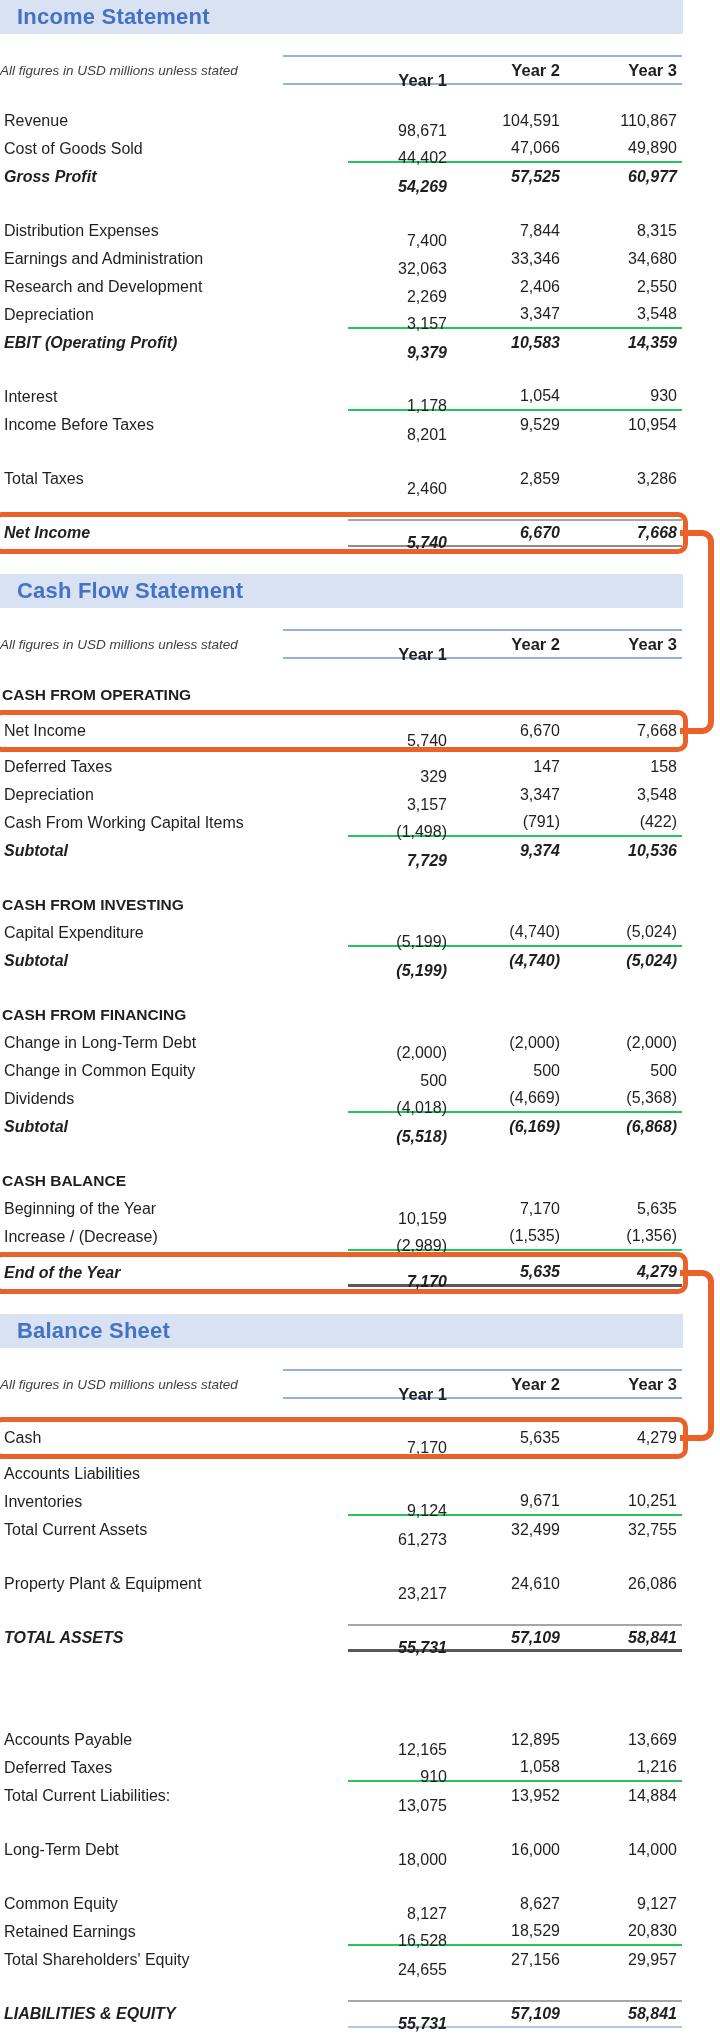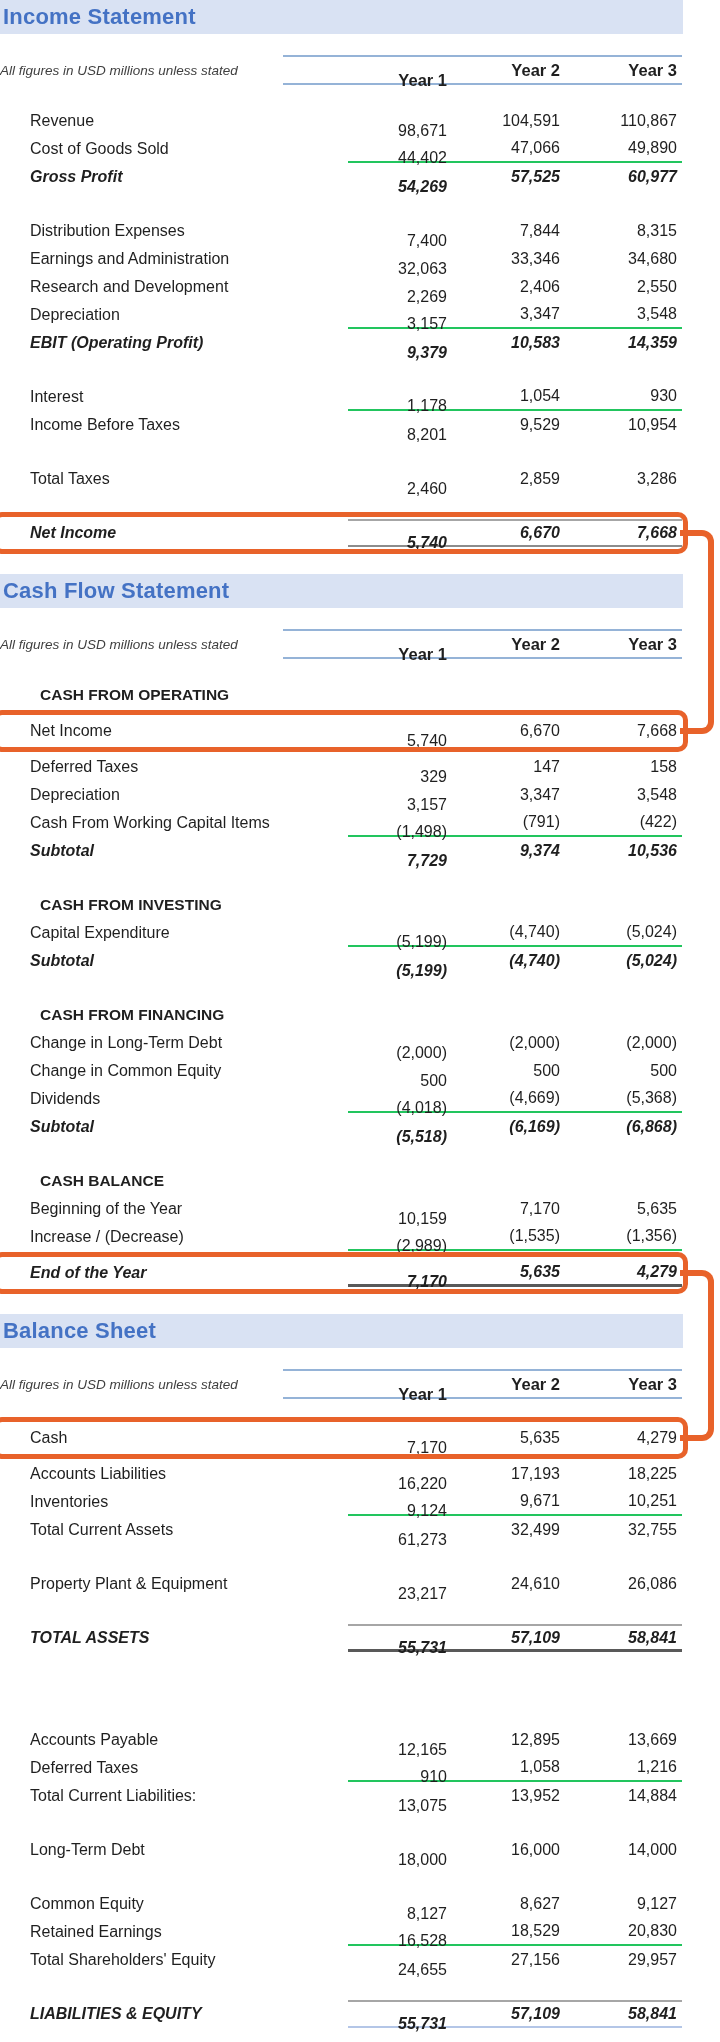--- a/index.html
+++ b/index.html
@@ -1,33 +1,33 @@
 <!DOCTYPE html>
 <html><head>
 <meta charset="utf-8">
 <style>
   html,body{margin:0;padding:0;background:#ffffff;}
   body{width:720px;height:2042px;overflow:hidden;font-family:"Liberation Sans","DejaVu Sans",sans-serif;color:#1f1f1f;}
   #page{position:relative;width:720px;height:2042px;}
   .stmt{margin-bottom:24px;}
-  .bar{width:683px;height:34px;background:#D9E2F3;display:flex;align-items:center;padding-left:3px;box-sizing:border-box;margin-bottom:21px;}
+  .bar{width:683px;height:34px;background:#D9E2F3;display:flex;align-items:center;padding-left:17px;box-sizing:border-box;margin-bottom:21px;}
   .bar span{font-size:22px;font-weight:bold;color:#4472C4;letter-spacing:.2px;}
   .colhead{display:flex;width:682px;margin-bottom:22px;align-items:stretch;}
   .note{width:283px;font-style:italic;font-size:13.5px;display:flex;align-items:center;color:#404040;}
   .cols{width:399px;border-top:2px solid #95B3D7;border-bottom:2px solid #95B3D7;display:flex;justify-content:flex-end;align-items:center;height:30px;box-sizing:border-box;}
   .cell{text-align:right;box-sizing:border-box;padding-right:5px;}
   .c1{width:104px;margin-top:20px;} .c2{width:113px;} .c3{width:117px;}
   .cols .cell{font-weight:bold;font-size:16.5px;}
   .rows{width:682px;}
   .row{display:flex;height:28px;align-items:center;width:682px;}
-  .lbl{flex:1;padding-left:30px;font-size:16px;white-space:nowrap;}
+  .lbl{flex:1;padding-left:4px;font-size:16px;white-space:nowrap;}
   .nums{width:334px;display:flex;align-items:center;height:100%;box-sizing:border-box;}
   .nums .cell{font-size:16px;}
   .blank{width:682px;}
-  .sechead .lbl{padding-left:2px;font-weight:bold;font-size:15.5px;margin-left:38px;}
+  .sechead .lbl{padding-left:2px;font-weight:bold;font-size:15.5px;}
   .total .lbl,.total .cell{font-weight:bold;font-style:italic;}
   .u .nums{border-bottom:2px solid #22c55e;}
   .topline .nums{border-top:2px solid #A6A6A6;}
   .sumdark .nums{border-bottom:3px solid #595959;}
   .sumgrey .nums{border-bottom:2px solid #8C8C8C;}
   .sumblue .nums{border-bottom:2px solid #B4C6E7;}
   .hl-wrap{position:relative;margin:5px 0;padding:3px 0;width:682px;}
   .hl-wrap::before{content:'';position:absolute;left:-8px;right:-6px;top:-4px;bottom:-4px;
     border:5px solid #E8622A;border-radius:10px;pointer-events:none;}
   .connector{position:absolute;border:6px solid #E8622A;border-left:none;
@@ -321,25 +321,20 @@
             <div class="lbl">Cash</div>
             <div class="nums">
               <span class="cell c1">7,170</span>
               <span class="cell c2">5,635</span>
               <span class="cell c3">4,279</span>
             </div>
           </div>
         </div>
         <div class="row">
           <div class="lbl">Accounts Liabilities</div>
-          <div class="nums">
-            <span class="cell c1">16,220</span>
-            <span class="cell c2">17,193</span>
-            <span class="cell c3">18,225</span>
-          </div>
         </div>
         <div class="row u">
           <div class="lbl">Inventories</div>
           <div class="nums">
             <span class="cell c1">9,124</span>
             <span class="cell c2">9,671</span>
             <span class="cell c3">10,251</span>
           </div>
         </div>
         <div class="row">

